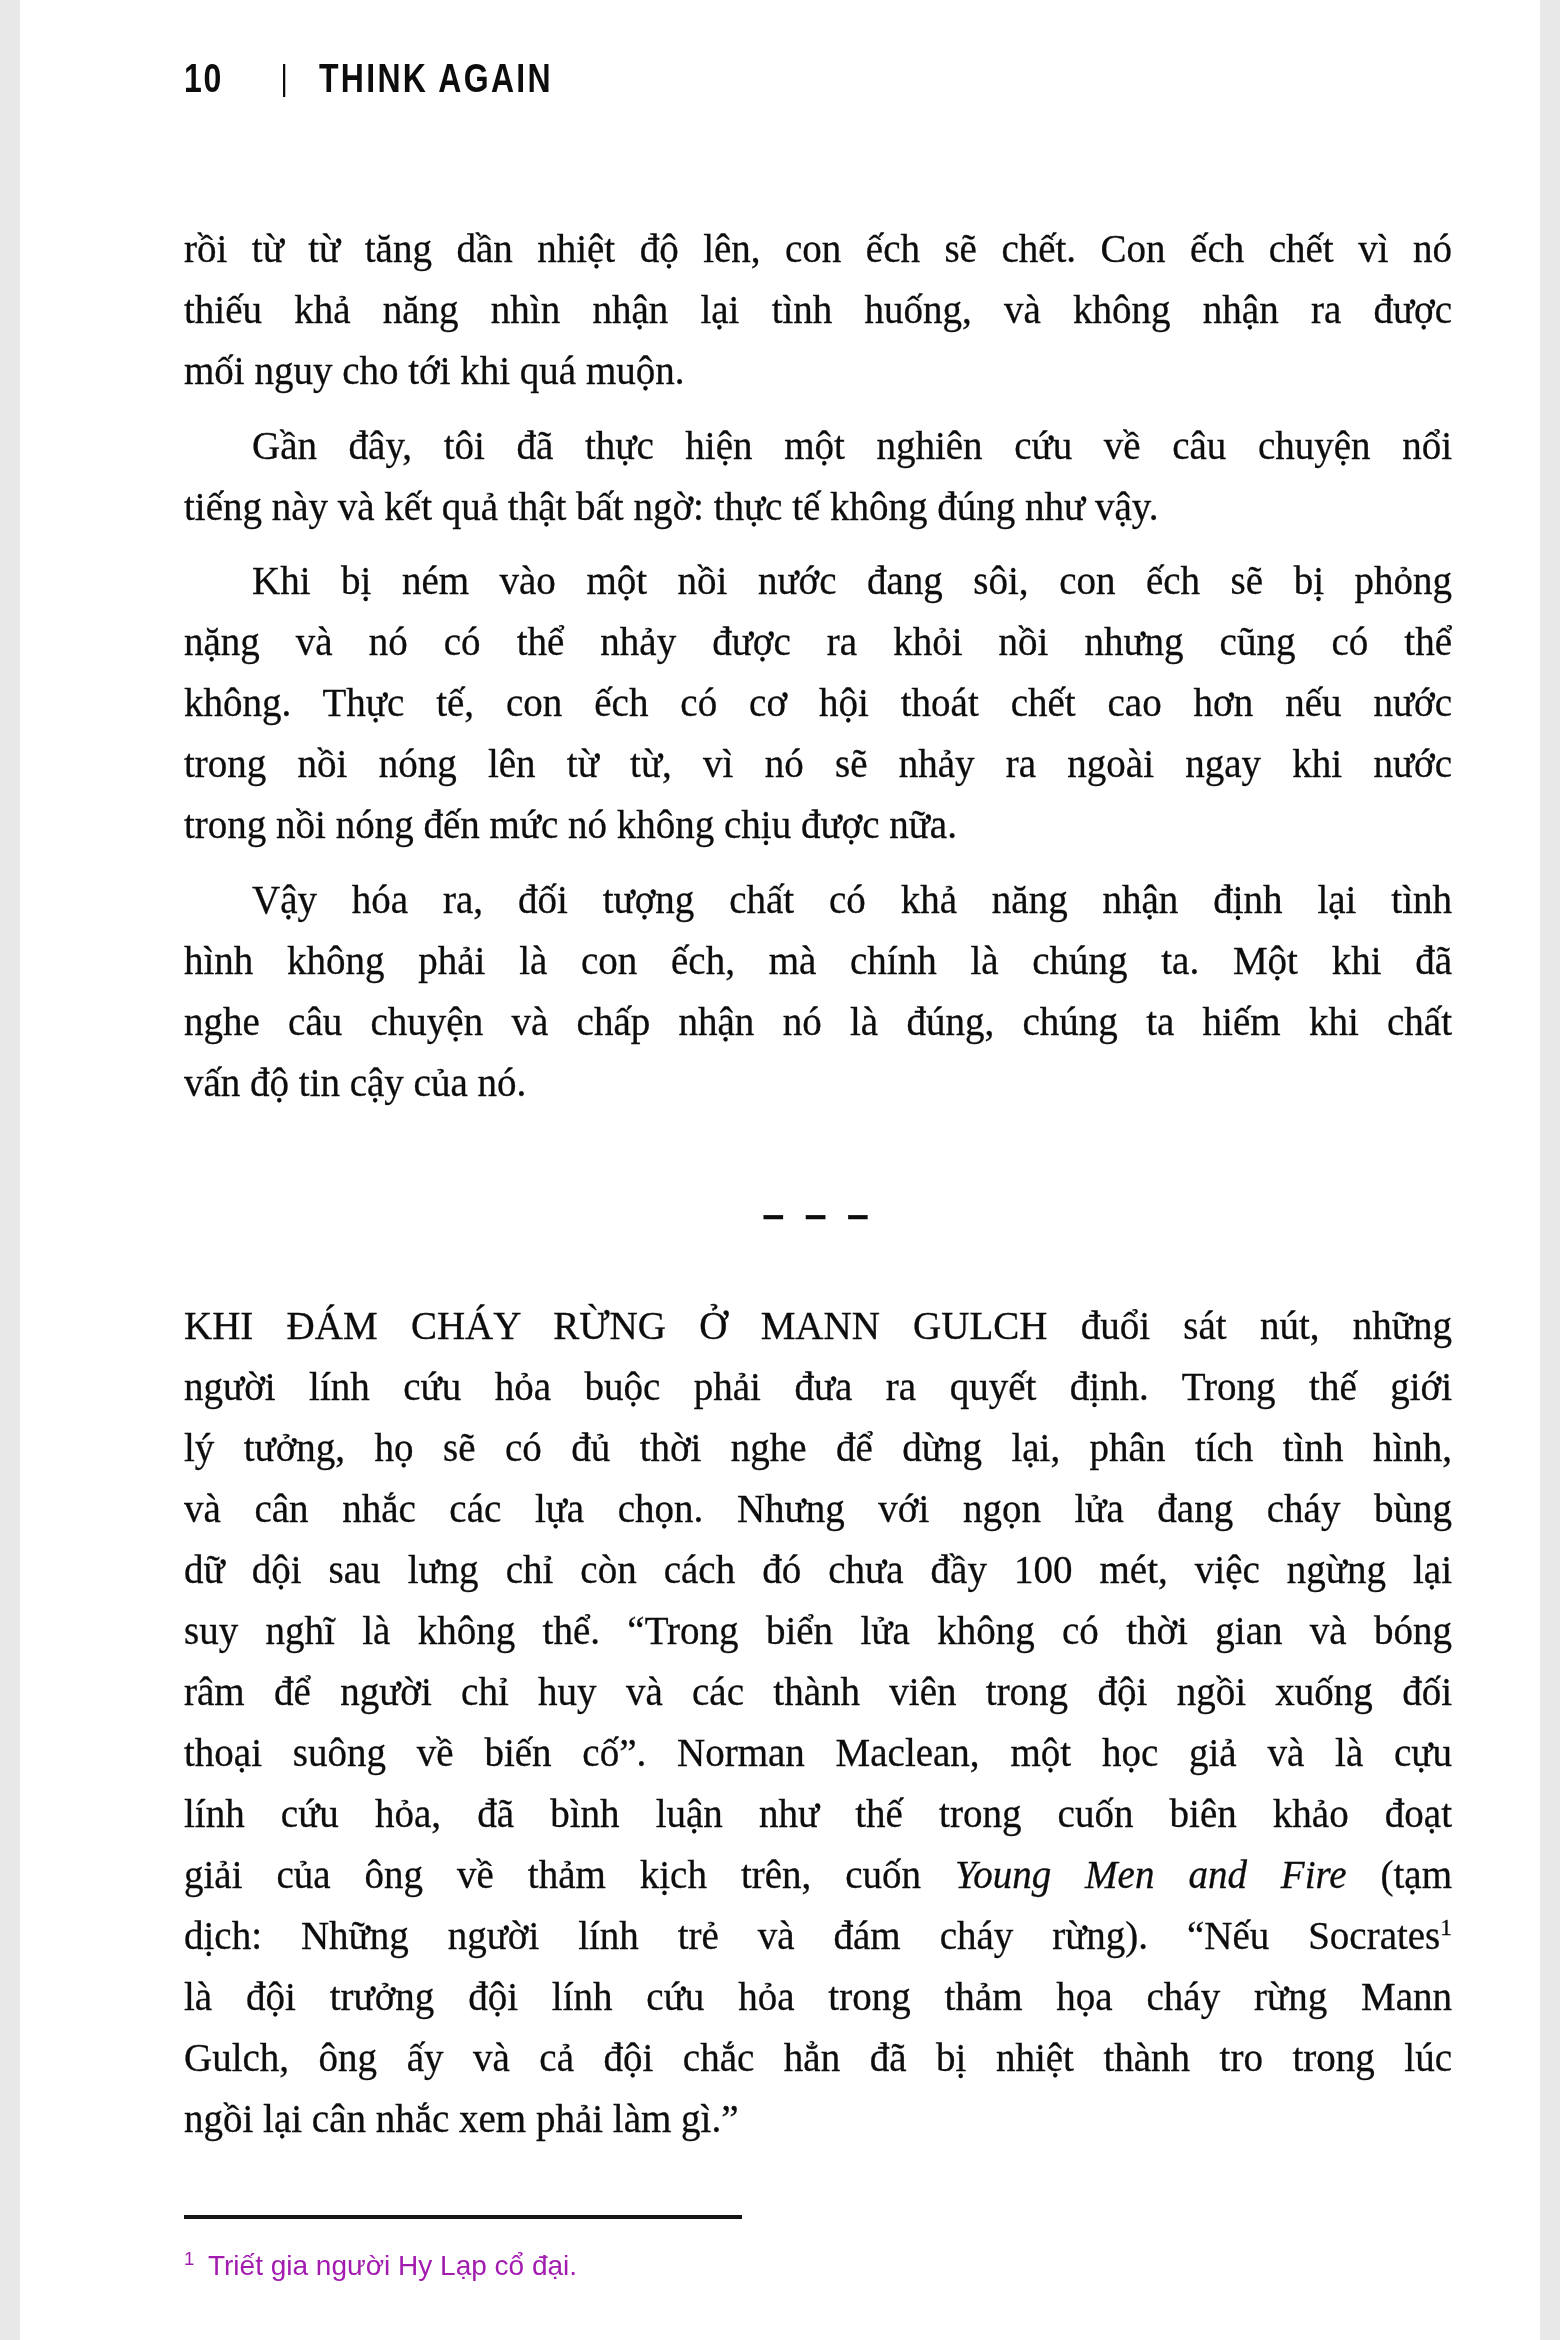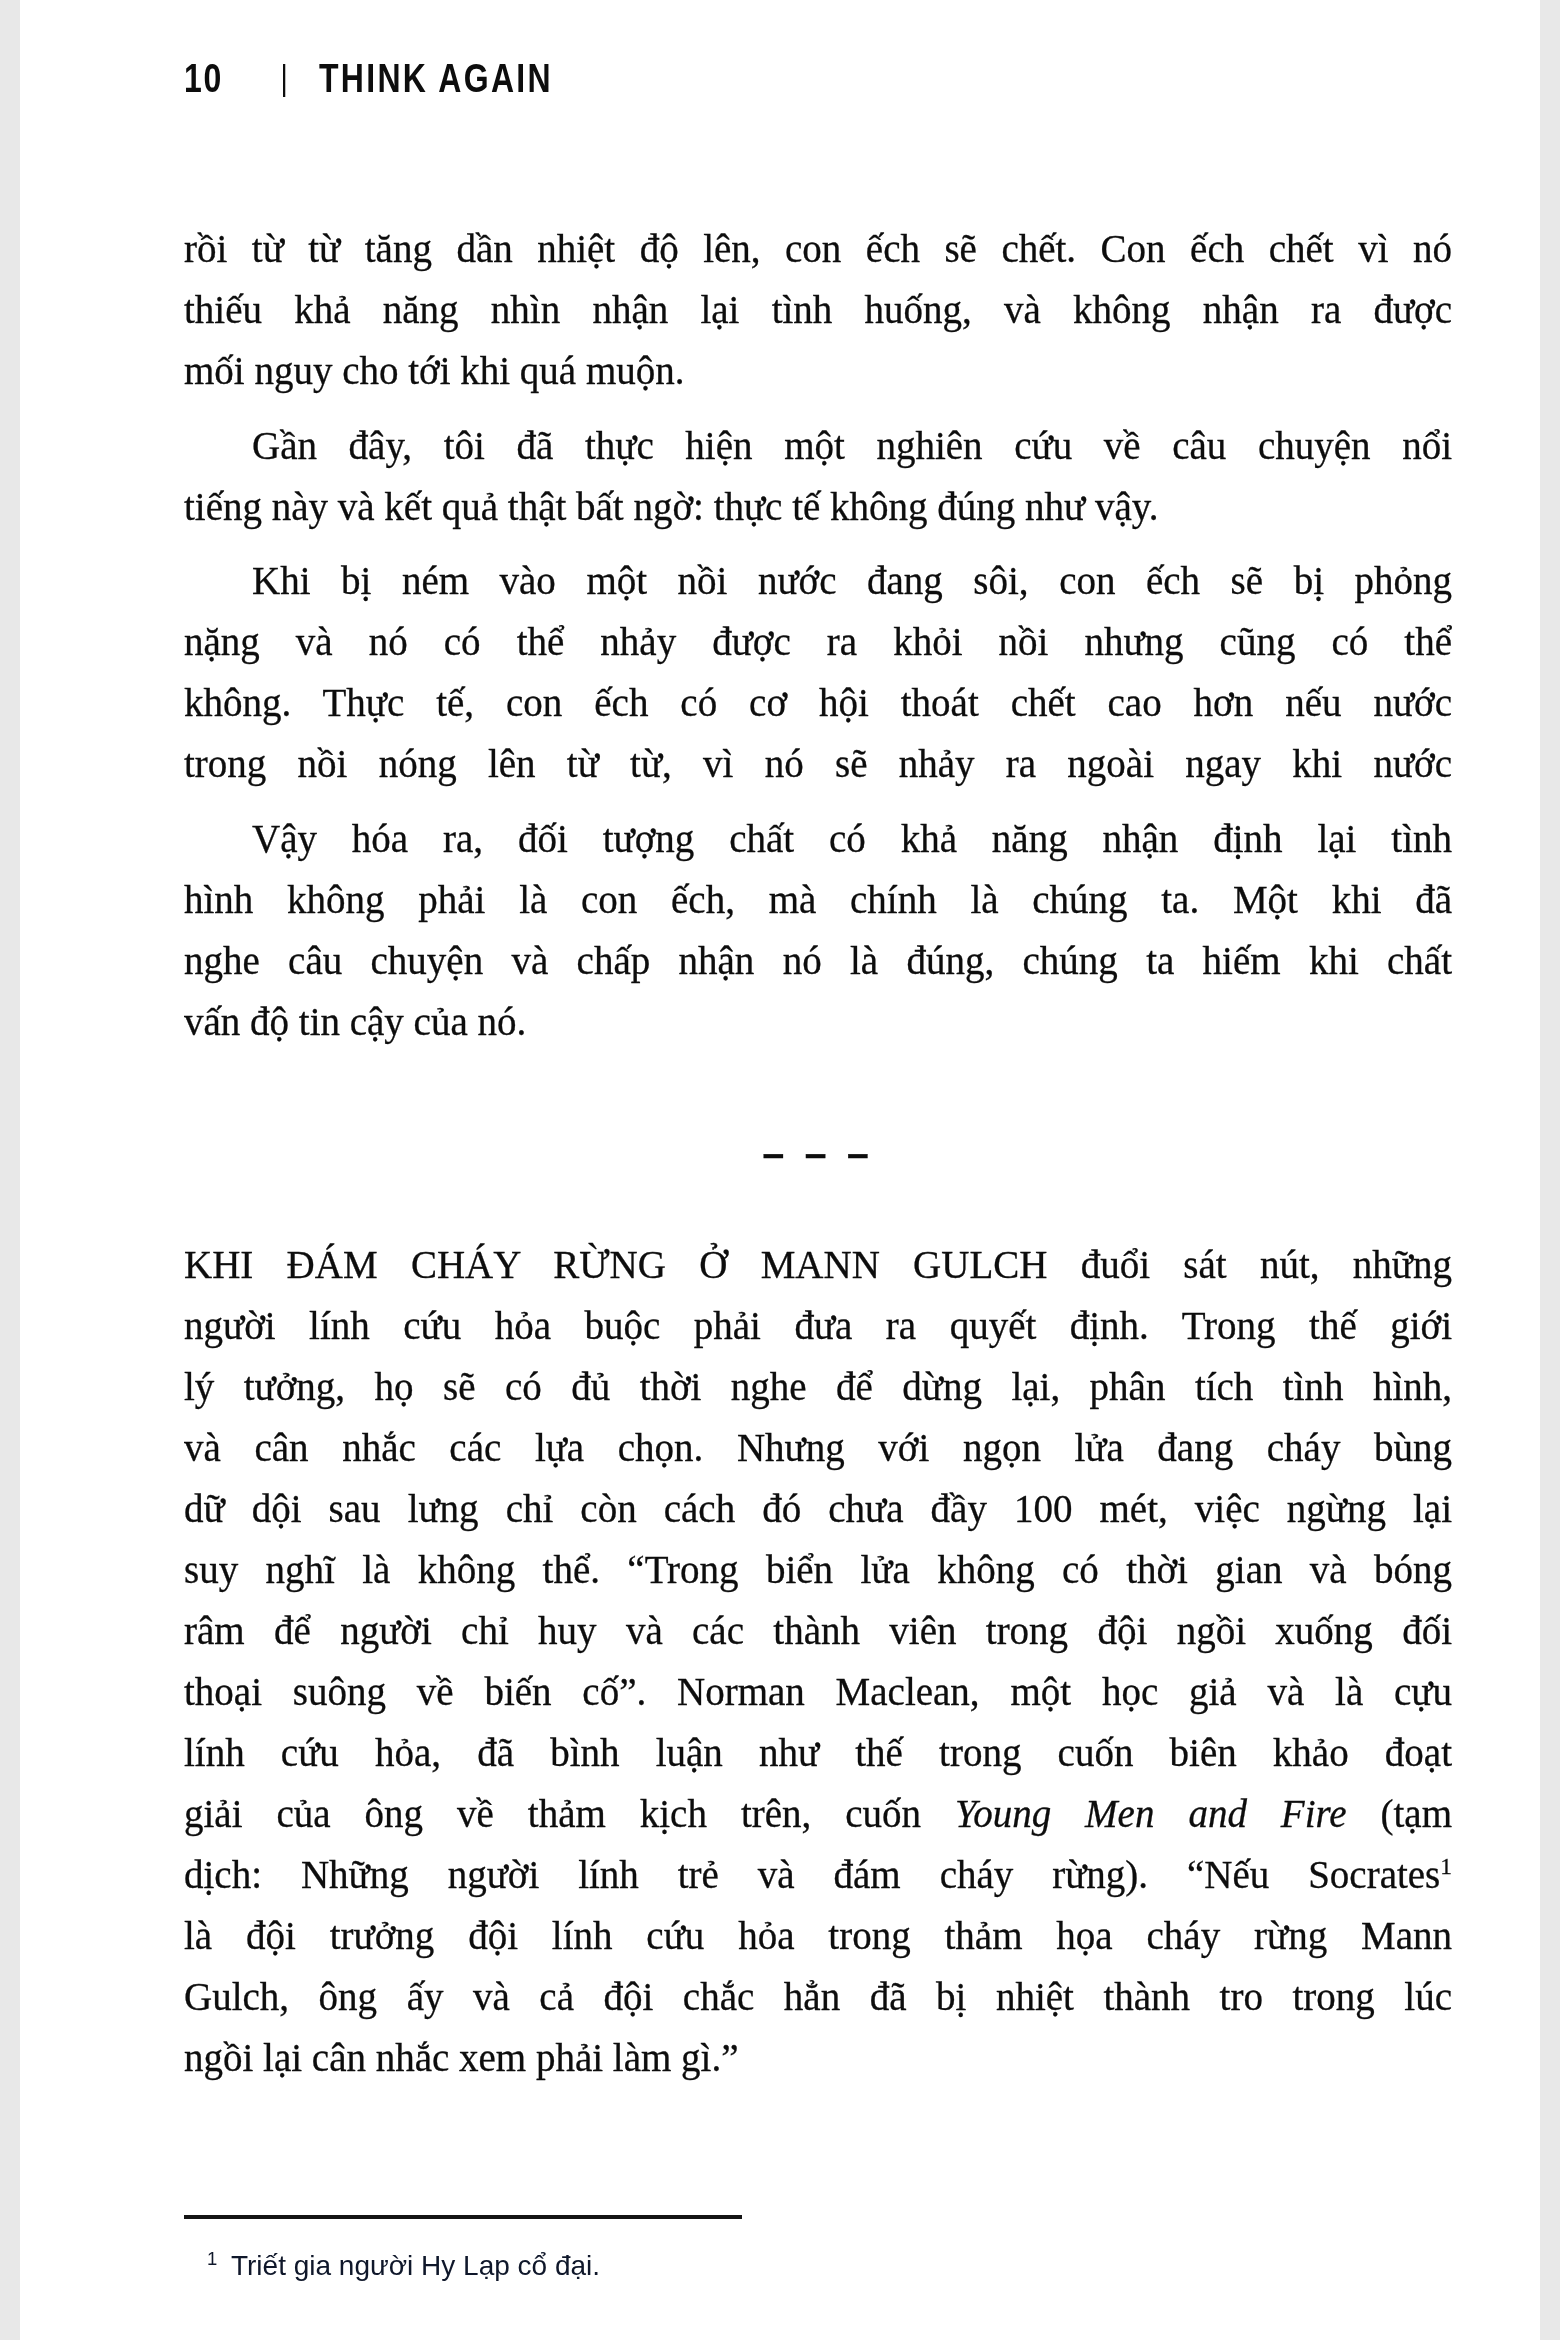--- a/index.html
+++ b/index.html
@@ -48,21 +48,21 @@
     font-size:39px;letter-spacing:4.9px;
     margin:82px 0 61px 0;
   }
   em{font-style:italic;}
   sup.fnref{font-size:23.4px;vertical-align:super;line-height:0;}
   
   .footnote-area{position:absolute;left:164px;top:2215px;width:1268px;}
   .footnote-rule{width:558px;height:3.9px;background:#141414;margin:0 0 27px 0;}
   .footnote{
     font-family:"Liberation Sans","DejaVu Sans",sans-serif;
-    font-size:28px;line-height:39px;color:#0f172a;margin-left:23px;
+    font-size:28px;line-height:39px;color:#a21caf;
   }
   .footnote .fn-marker{font-size:18.5px;vertical-align:super;line-height:0;margin-right:13.7px;}
 </style>
 </head>
 <body>
 
 <div class="page">
 
   <header class="running-head">
     <span class="pn">10</span>
@@ -79,20 +79,21 @@
         </div>
         <div class="paragraph">
           <div class="line indent"><span>Gần đây, tôi đã thực hiện một nghiên cứu về câu chuyện nổi</span></div>
           <div class="line last"><span>tiếng này và kết quả thật bất ngờ: thực tế không đúng như vậy.</span></div>
         </div>
         <div class="paragraph">
           <div class="line indent"><span>Khi bị ném vào một nồi nước đang sôi, con ếch sẽ bị phỏng</span></div>
           <div class="line"><span>nặng và nó có thể nhảy được ra khỏi nồi nhưng cũng có thể</span></div>
           <div class="line"><span>không. Thực tế, con ếch có cơ hội thoát chết cao hơn nếu nước</span></div>
           <div class="line"><span>trong nồi nóng lên từ từ, vì nó sẽ nhảy ra ngoài ngay khi nước</span></div>
+          <div class="line last"><span>trong nồi nóng đến mức nó không chịu được nữa.</span></div>
         </div>
         <div class="paragraph">
           <div class="line indent"><span>Vậy hóa ra, đối tượng chất có khả năng nhận định lại tình</span></div>
           <div class="line"><span>hình không phải là con ếch, mà chính là chúng ta. Một khi đã</span></div>
           <div class="line"><span>nghe câu chuyện và chấp nhận nó là đúng, chúng ta hiếm khi chất</span></div>
           <div class="line last"><span>vấn độ tin cậy của nó.</span></div>
         </div>
       </section>
     <div class="separator">– – –</div>
     <section id="section2">

